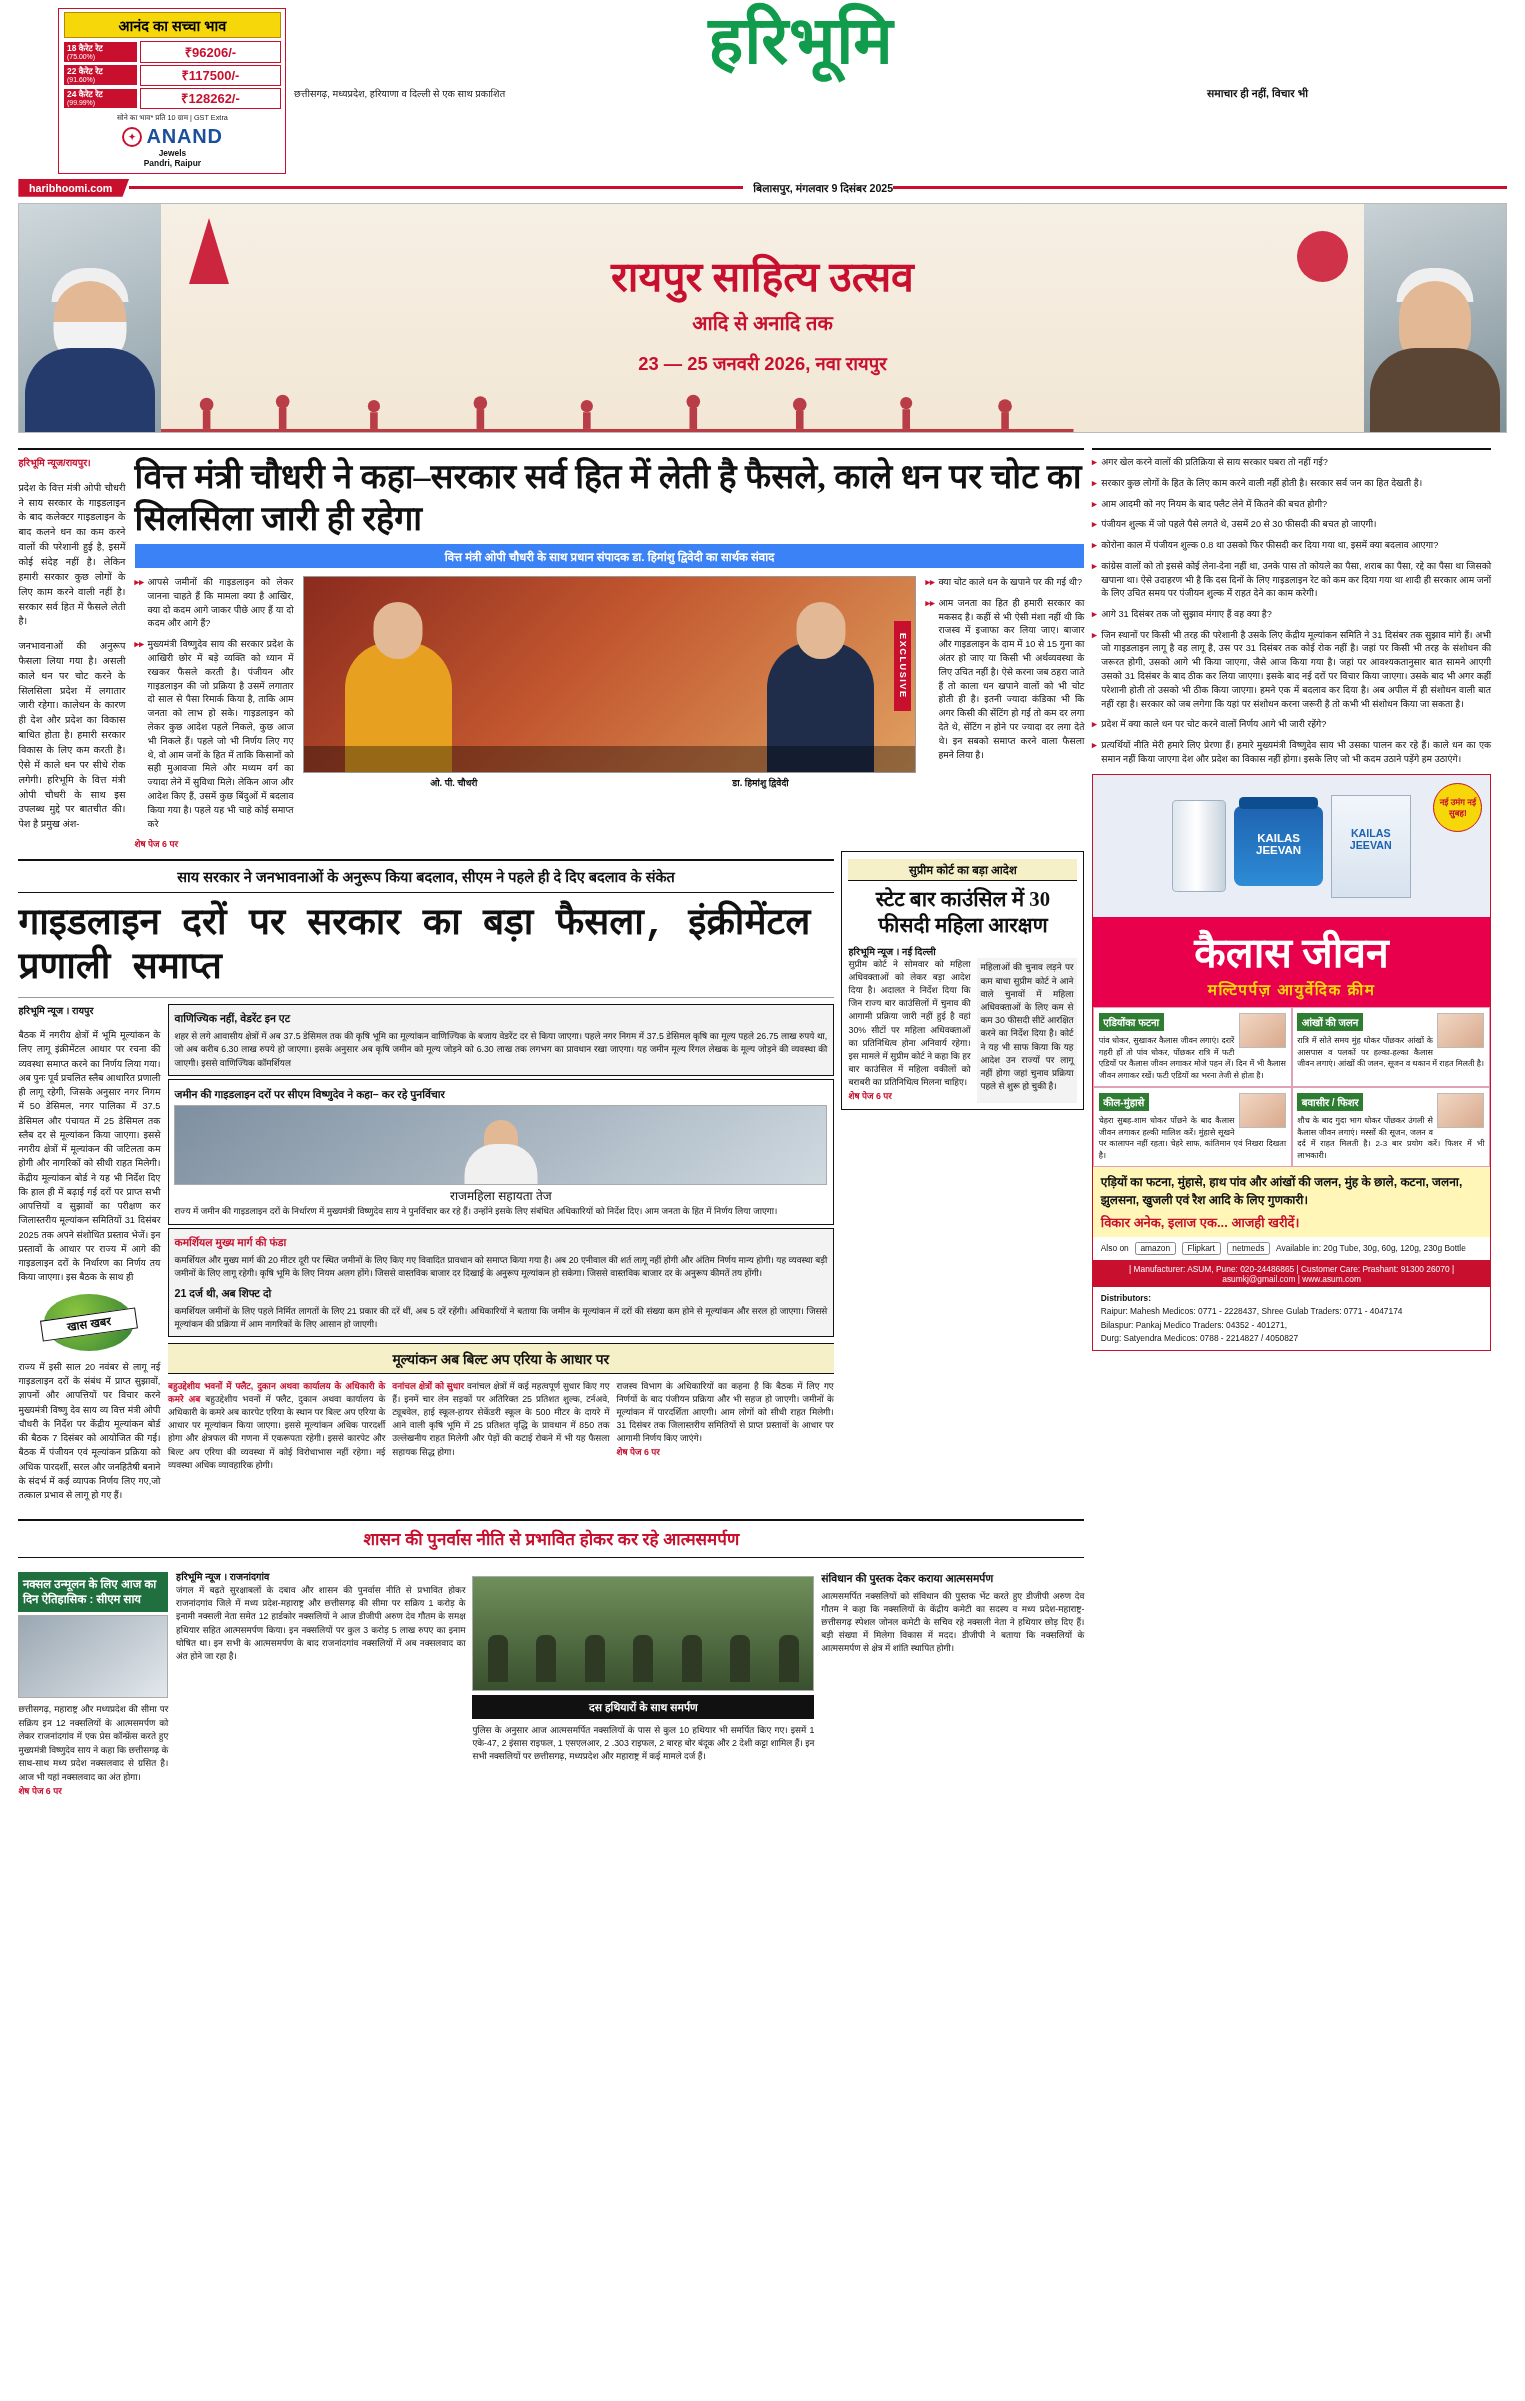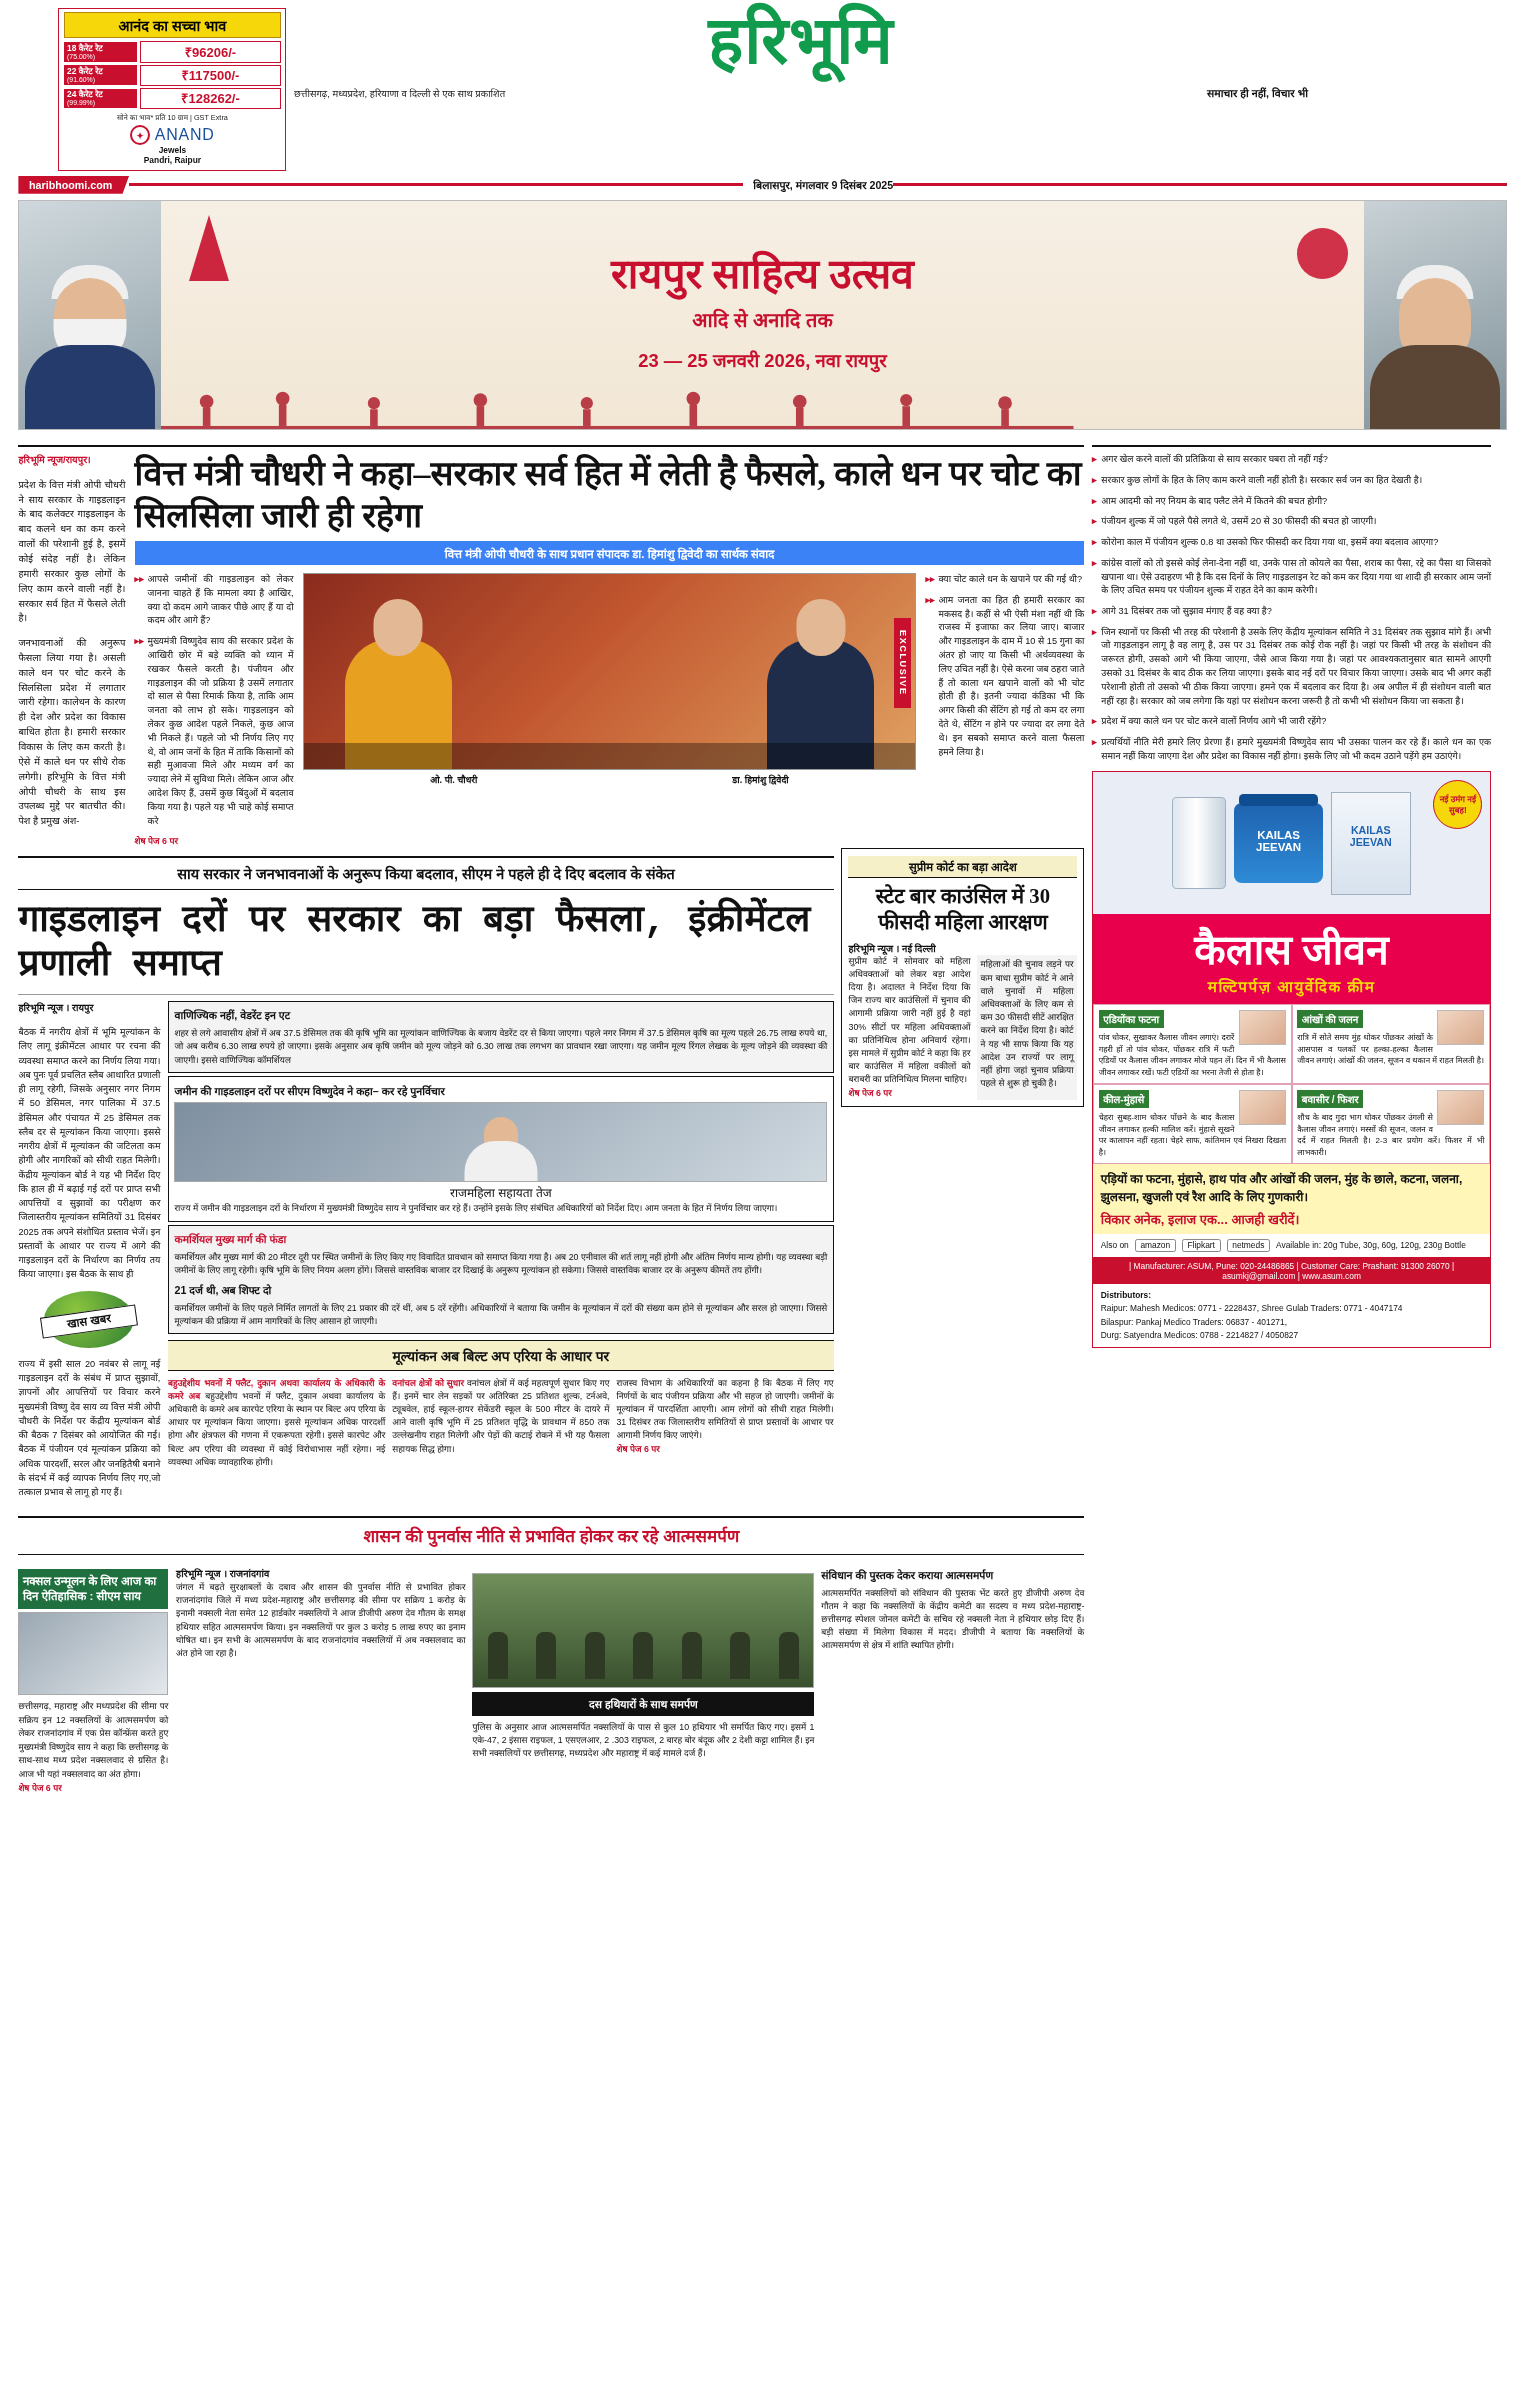--- a/index.html
+++ b/index.html
@@ -35,21 +35,21 @@
     flex:1; text-align:center; color:#c8102e; font-weight:bold; font-size:13px;
     border:0.8px solid #c8102e; margin-left:3.1px; padding:0.8px 0;
   }
   .ad-note { font-size:7.3px; text-align:center; margin-top:2.3px; color:#222; }
   .ad-brand { display:flex; align-items:center; justify-content:center; margin-top:3.8px; gap:4.6px; }
   .ad-brand .ring {
     width:20px; height:20px; border-radius:50%; border:2.3px solid #c8102e;
     display:flex; align-items:center; justify-content:center; color:#c8102e;
     font-size:9.2px; font-weight:bold;
   }
-  .ad-brand .bname { font-size:16px; font-weight:normal; color:#1b4f9c; letter-spacing:0.8px; }
+  .ad-brand .bname { font-size:20px; font-weight:bold; color:#1b4f9c; letter-spacing:0.8px; }
   .ad-sub { text-align:center; font-size:8.4px; font-weight:bold; color:#111; }
 
   .title-block { flex:1; text-align:center; padding:0 7.7px; }
   .paper-title {
     font-family:"Liberation Serif", serif;
     font-size:66px; line-height:1; font-weight:bold; color:#119b4c;
     letter-spacing:0.8px;
   }
   .paper-strap {
     display:flex; justify-content:space-between; align-items:flex-end;
@@ -719,21 +719,21 @@
         </div>
 
         <div class="kj-contact">
           <div>| Manufacturer: ASUM, Pune: 020-24486865 | Customer Care: Prashant: 91300 26070 |</div>
           <div>asumkj@gmail.com | www.asum.com</div>
         </div>
 
         <div class="kj-dist">
           <b>Distributors:</b>
           <div>Raipur: Mahesh Medicos: 0771 - 2228437, Shree Gulab Traders: 0771 - 4047174</div>
-          <div>Bilaspur: Pankaj Medico Traders: 06837 - 401271,</div>
+          <div>Bilaspur: Pankaj Medico Traders: 04352 - 401271,</div>
           <div>Durg: Satyendra Medicos: 0788 - 2214827 / 4050827</div>
         </div>
       </div>
     </div>
   </div>
 
   <div class="footer-space"></div>
 </div>
 
 

